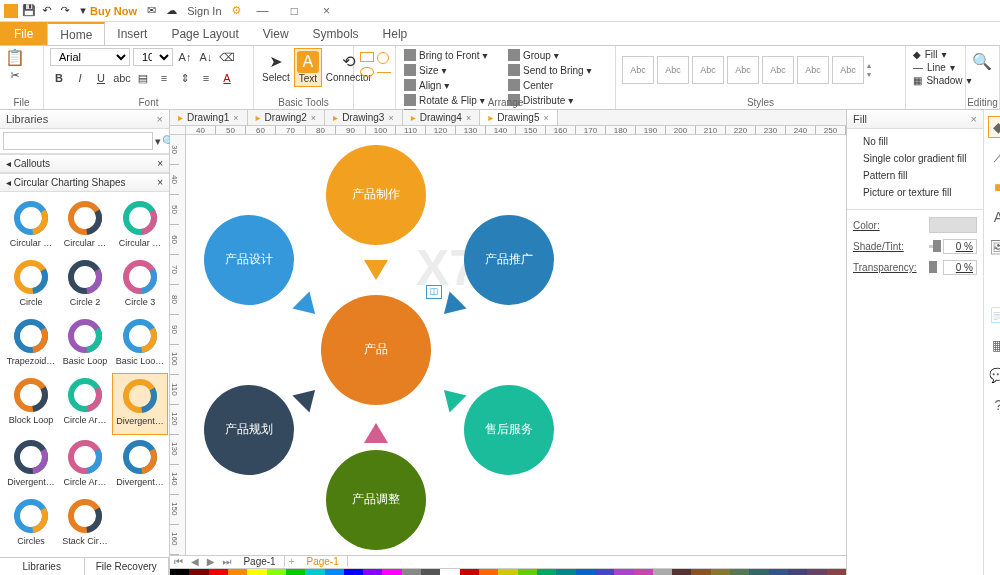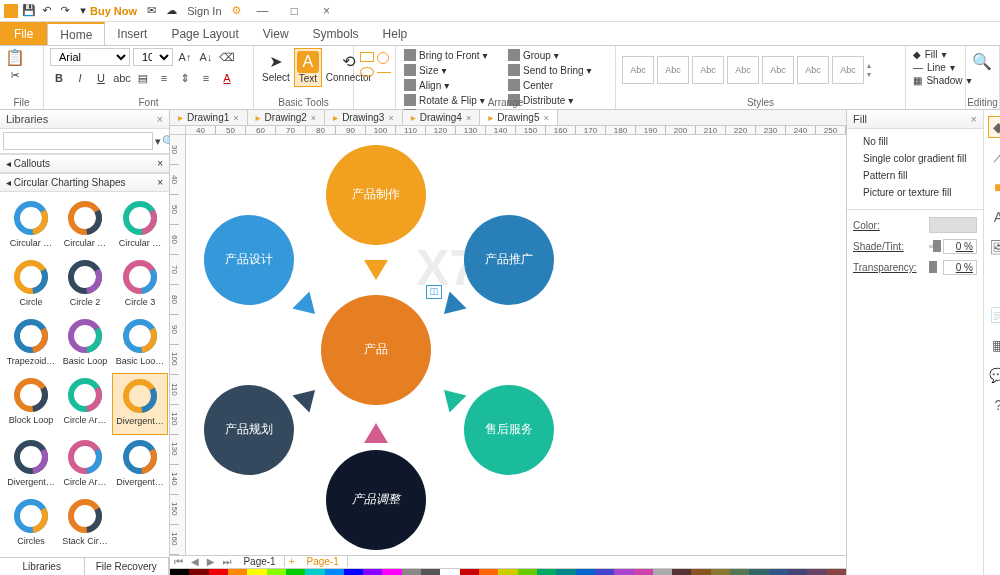--- a/index.html
+++ b/index.html
@@ -77,21 +77,21 @@
 .canvas-body { flex: 1; display: flex; }
 .canvas { flex: 1; background: #fff; position: relative; overflow: hidden; }
 
 .node { position: absolute; border-radius: 50%; display: flex; align-items: center; justify-content: center; color: #fff; font-size: 12px; }
 .n-center { width: 110px; height: 110px; background: #e67e22; left: 135px; top: 160px; }
 .n-top { width: 100px; height: 100px; background: #f2a020; left: 140px; top: 10px; }
 .n-tl { width: 90px; height: 90px; background: #3498db; left: 18px; top: 80px; }
 .n-tr { width: 90px; height: 90px; background: #2980b9; left: 278px; top: 80px; }
 .n-bl { width: 90px; height: 90px; background: #34495e; left: 18px; top: 250px; }
 .n-br { width: 90px; height: 90px; background: #1abc9c; left: 278px; top: 250px; }
-.n-bot { width: 100px; height: 100px; background: #0f172a; left: 140px; top: 315px; font-style: italic; }
+.n-bot { width: 100px; height: 100px; background: #4d7c0f; left: 140px; top: 315px; }
 
 .arrow { position: absolute; width: 0; height: 0; }
 .arr-down { border-left: 12px solid transparent; border-right: 12px solid transparent; border-top: 20px solid #f2a020; }
 .arr-dr { border-left: 20px solid #3498db; border-top: 12px solid transparent; border-bottom: 12px solid transparent; transform: rotate(45deg); }
 .arr-dl { border-right: 20px solid #2980b9; border-top: 12px solid transparent; border-bottom: 12px solid transparent; transform: rotate(-45deg); }
 .arr-ur { border-left: 20px solid #34495e; border-top: 12px solid transparent; border-bottom: 12px solid transparent; transform: rotate(-45deg); }
 .arr-ul { border-right: 20px solid #1abc9c; border-top: 12px solid transparent; border-bottom: 12px solid transparent; transform: rotate(45deg); }
 .arr-up { border-left: 12px solid transparent; border-right: 12px solid transparent; border-bottom: 20px solid #d35d8f; }
 
 .page-tabs { height: 18px; border-top: 1px solid #ccc; display: flex; align-items: center; font-size: 10px; }

